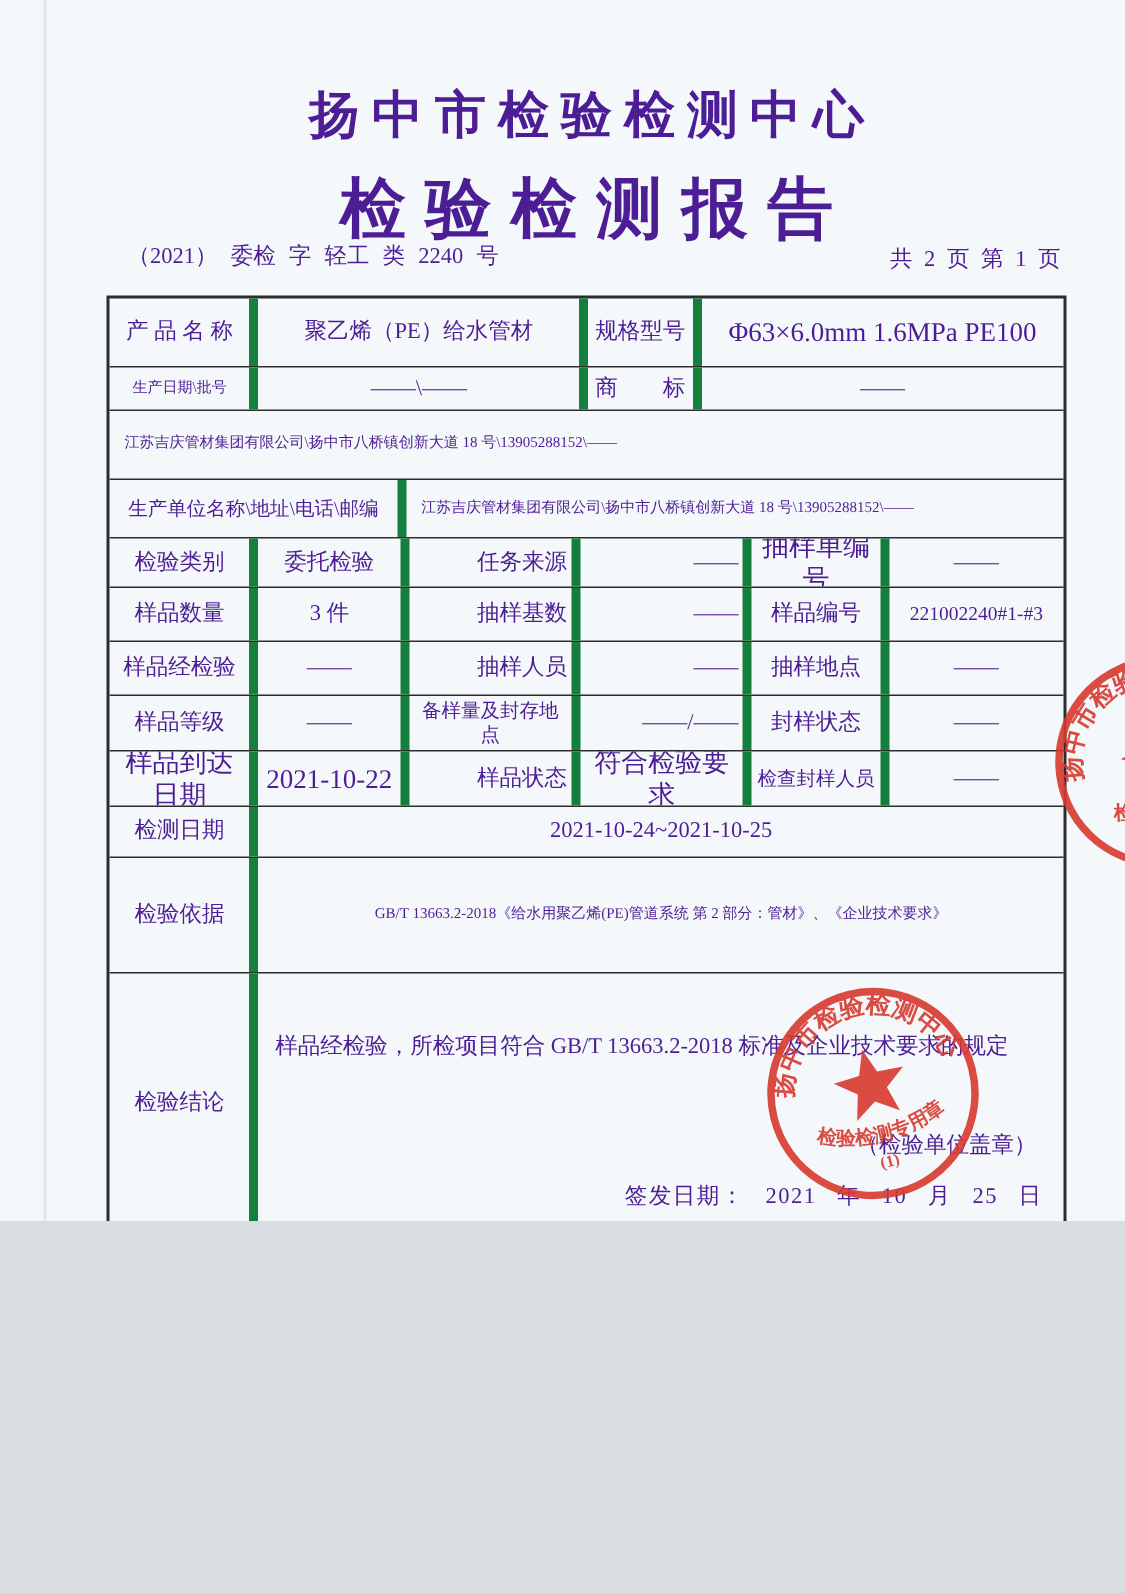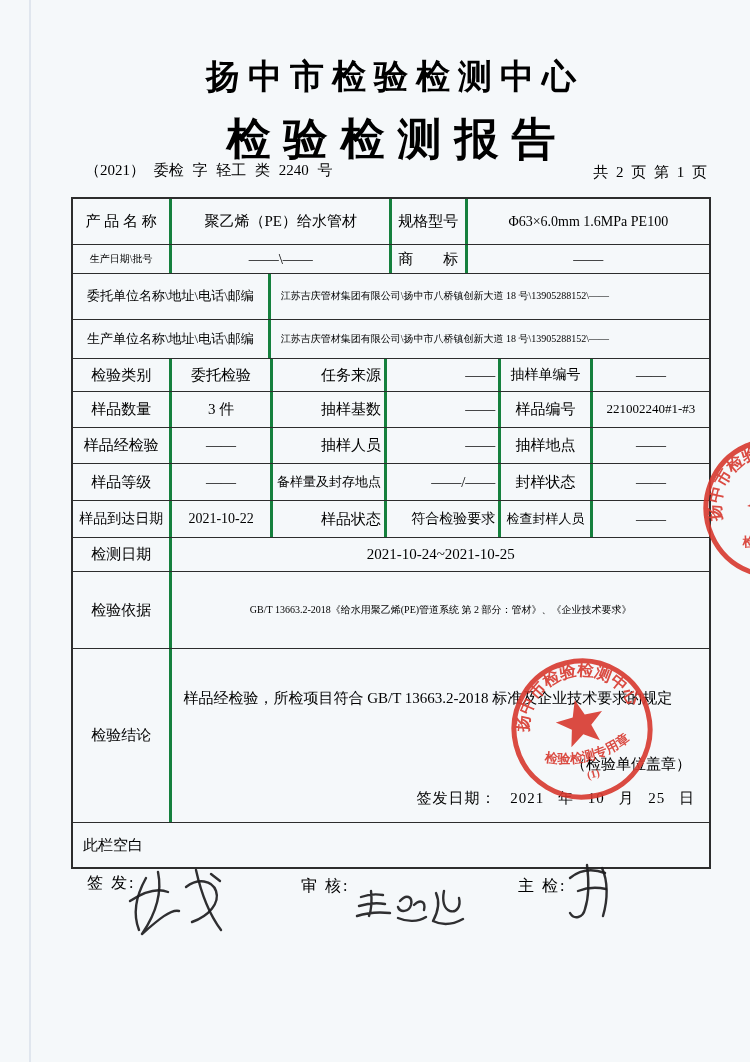--- a/index.html
+++ b/index.html
@@ -1,47 +1,47 @@
 <!DOCTYPE html>
 <html><head>
 <meta charset="utf-8">
 <style>
   * { margin:0; padding:0; box-sizing:border-box; }
   html,body { background:#d8dde2; }
   .page {
-    position:relative; width:750px; height:1062px; margin:0 auto;
+    position:relative; width:750px; height:814px; margin:0 auto;
     background:#f5f8fa; overflow:hidden;
-    font-family:"Liberation Serif", serif; color:#000000;padding-left:40px;
+    font-family:"Liberation Serif", serif; color:#4c1d95;padding-left:40px;
   }
   .page::before{ 
     content:""; position:absolute; left:29px; top:0; width:2px; height:100%;
     background:rgba(150,170,195,.22);
   }
   .org-title{
     position:absolute; left:71px; top:54px; width:640px; text-align:center;
     font-size:34px; font-weight:bold; letter-spacing:8px; text-indent:8px;
   }
   .report-title{
     position:absolute; left:71px; top:110px; width:640px; text-align:center;
     font-size:44px; font-weight:bold; letter-spacing:13px; text-indent:13px;
   }
   .doc-no{ position:absolute; left:85px; top:161px; font-size:15px; word-spacing:5px; }
   .pages{ position:absolute; right:43px; top:163px; font-size:15px; word-spacing:4px; }
 
   .sheet{ position:absolute; left:71px; top:197px; width:640px; border:2px solid #2d2d2d; background:transparent; }
   .t-row{ display:flex; border-bottom:1px solid #2d2d2d; }
   .t-row:last-child{ border-bottom:none; }
   .cell{
-    border-right:3px solid #15803d; display:flex; align-items:center; justify-content:center;
+    border-right:6px solid #15803d; display:flex; align-items:center; justify-content:center;
     text-align:center; font-size:15px; line-height:1.25; padding:1px 3px; overflow:hidden;
   }
   .cell:last-child{ border-right:none; }
   .cell span{ white-space:pre-wrap; }
   .left{ justify-content:flex-start; text-align:left; padding:2px 10px; }
-  .fs14{ font-size:14px; } .fs135{ font-size:10px; } .fs13{ font-size:13px; }
+  .fs14{ font-size:18px; } .fs135{ font-size:10px; } .fs13{ font-size:13px; }
   .w100{width:100px;} .w221{width:221px;} .w76{width:76px;} .w243{width:243px;}
   .w199{width:199px;} .w441{width:441px;}
   .w101{width:101px;} .w115{width:115px;justify-content:flex-end;} .w92{width:92px;} .w117{width:117px;}
   .w540{width:540px;}
 
   .concl-cell{ position:relative; display:block; }
   .concl-text{ position:absolute; left:11px; right:6px; top:40px; text-align:left; font-size:15px; }
   .seal-note{ position:absolute; right:18px; top:106px; font-size:15px; }
   .issue-date{ position:absolute; right:14px; bottom:14px; font-size:15px; word-spacing:9px; letter-spacing:1px; }
 
@@ -88,23 +88,20 @@
         </div>
       <div class="cell w76">
           <span>商　　标</span>
         </div>
       <div class="cell w243">
           <span>——</span>
         </div>
     </div>
 
     <div class="t-row" style="height:46px">
-      <div class="cell w199 fs13">
-          <span>委托单位名称\地址\电话\邮编</span>
-        </div>
       <div class="cell w441 left fs135">
           <span>江苏吉庆管材集团有限公司\扬中市八桥镇创新大道 18 号\13905288152\——</span>
         </div>
     </div>
 
     <div class="t-row" style="height:39px">
       <div class="cell w199 fs13">
           <span>生产单位名称\地址\电话\邮编</span>
         </div>
       <div class="cell w441 left fs135">

